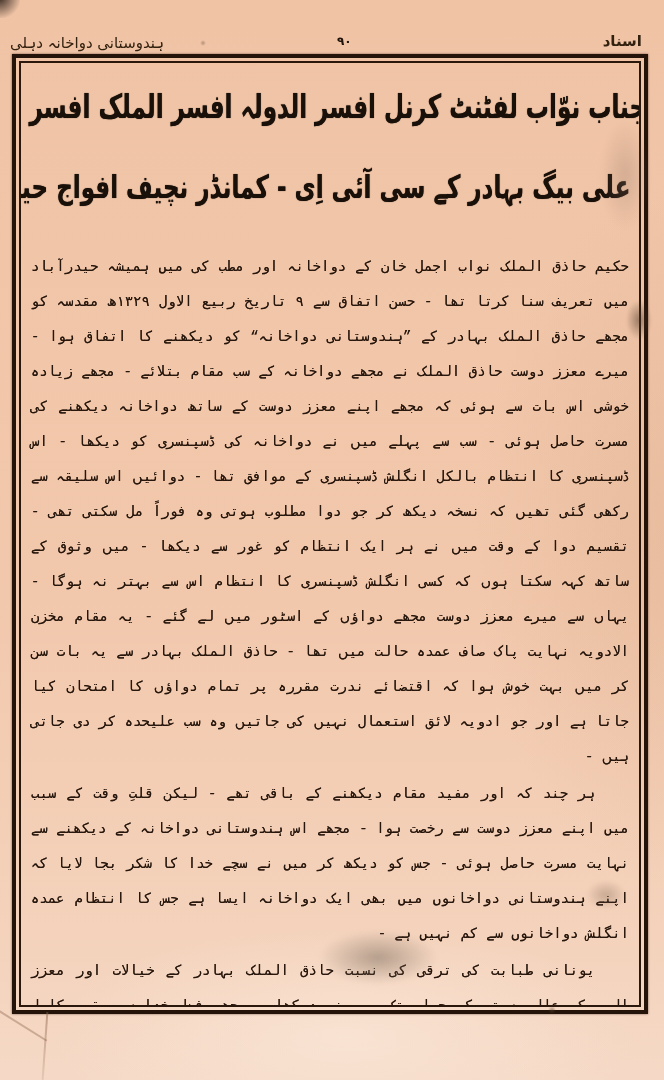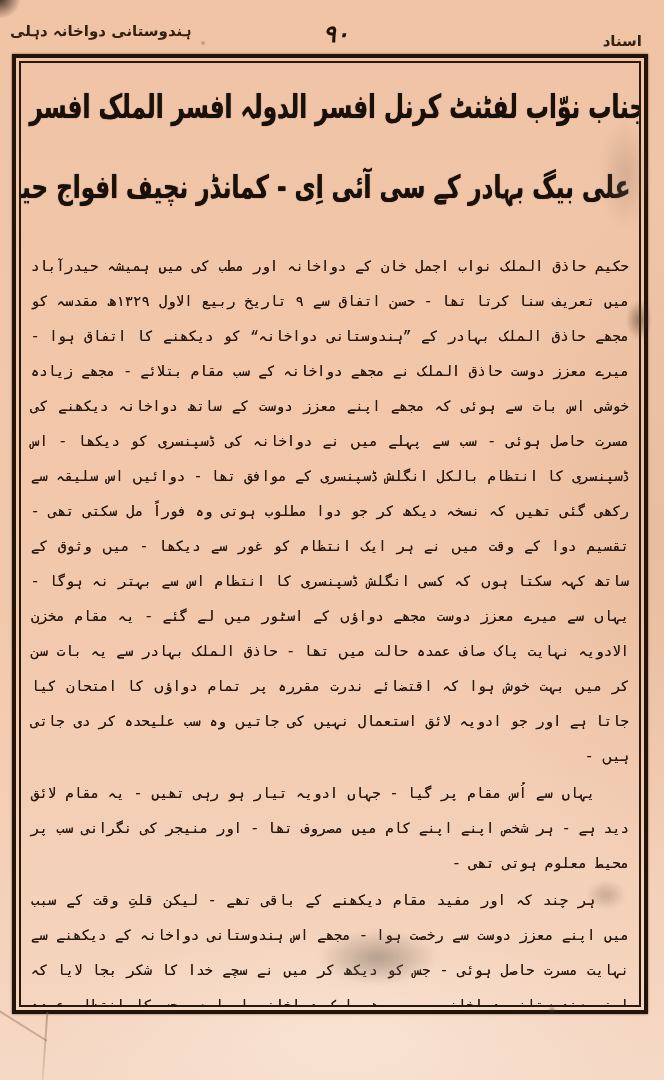--- a/index.html
+++ b/index.html
@@ -14,22 +14,22 @@
     font-family:"DejaVu Sans", sans-serif;
     color:#2b1a10;
   }
   
   .running-header{
     position:absolute; top:18px; left:10px; right:14px; height:34px;
     direction:rtl;
     display:flex; align-items:flex-end;
   }
   .rh-right{position:absolute; right:8px; bottom:2px; font-size:15px; font-weight:bold; color:#33210f;text-align:center;}
-  .rh-center{position:absolute; left:313px; bottom:4px; font-size:24px; font-weight:bold; color:#1e120a;font-style:italic;}
-  .rh-left{position:absolute; left:0px; bottom:12px; font-size:15px; font-weight:bold; color:#33210f;}
+  .rh-center{position:absolute; left:327px; bottom:4px; font-size:12px; font-weight:bold; color:#1e120a;}
+  .rh-left{position:absolute; left:0px; bottom:0px; font-size:15px; font-weight:normal; color:#33210f;}
 
   
   .frame-outer{
     position:absolute; left:12px; right:16px; top:54px; bottom:66px;
     border:4px solid #241309;
     box-shadow:0 0 2px rgba(36,19,9,.6);
   }
   .frame-inner{
     position:absolute; inset:3px;
     border:2px solid #2a180c;
@@ -122,21 +122,20 @@
         <div class="h-line">
           <span class="h1t">عالیجناب نوّاب لفٹنٹ کرنل افسر الدولہ افسر الملک افسر جنگ</span>
         </div>
         <div class="h-line">
           <span class="h2t">مرزا محمد علی بیگ بہادر کے سی آئی اِی - کمانڈر نچیف افواج حیدرآباد دکن</span>
         </div>
       </div>
 
       <div class="body-text">
         <p>حکیم حاذق الملک نواب اجمل خان کے دواخانہ اور مطب کی میں ہمیشہ حیدرآباد میں تعریف سنا کرتا تھا - حسن اتفاق سے ۹ تاریخ ربیع الاول ۱۳۲۹ھ مقدسہ کو مجھے حاذق الملک بہادر کے ”ہندوستانی دواخانہ“ کو دیکھنے کا اتفاق ہوا - میرے معزز دوست حاذق الملک نے مجھے دواخانہ کے سب مقام بتلائے - مجھے زیادہ خوشی اس بات سے ہوئی کہ مجھے اپنے معزز دوست کے ساتھ دواخانہ دیکھنے کی مسرت حاصل ہوئی - سب سے پہلے میں نے دواخانہ کی ڈسپنسری کو دیکھا - اس ڈسپنسری کا انتظام بالکل انگلش ڈسپنسری کے موافق تھا - دوائیں اس سلیقہ سے رکھی گئی تھیں کہ نسخہ دیکھ کر جو دوا مطلوب ہوتی وہ فوراً مل سکتی تھی - تقسیم دوا کے وقت میں نے ہر ایک انتظام کو غور سے دیکھا - میں وثوق کے ساتھ کہہ سکتا ہوں کہ کسی انگلش ڈسپنسری کا انتظام اس سے بہتر نہ ہوگا - یہاں سے میرے معزز دوست مجھے دواؤں کے اسٹور میں لے گئے - یہ مقام مخزن الادویہ نہایت پاک صاف عمدہ حالت میں تھا - حاذق الملک بہادر سے یہ بات سن کر میں بہت خوش ہوا کہ اقتضائے ندرت مقررہ پر تمام دواؤں کا امتحان کیا جاتا ہے اور جو ادویہ لائق استعمال نہیں کی جاتیں وہ سب علیحدہ کر دی جاتی ہیں -</p>
-        <p class="indent">یہاں سے اُس مقام پر گیا - جہاں ادویہ تیار ہو رہی تھیں - یہ مقام لائق دید ہے - ہر شخص اپنے اپنے کام میں مصروف تھا - اور منیجر کی نگرانی سب پر محیط معلوم ہوتی تھی -</p>
         <p class="indent">ہر چند کہ اور مفید مقام دیکھنے کے باقی تھے - لیکن قلتِ وقت کے سبب میں اپنے معزز دوست سے رخصت ہوا - مجھے اس ہندوستانی دواخانہ کے دیکھنے سے نہایت مسرت حاصل ہوئی - جس کو دیکھ کر میں نے سچے خدا کا شکر بجا لایا کہ اپنے ہندوستانی دواخانوں میں بھی ایک دواخانہ ایسا ہے جس کا انتظام عمدہ انگلش دواخانوں سے کم نہیں ہے -</p>
         <p class="indent">یونانی طبابت کی ترقی کی نسبت حاذق الملک بہادر کے خیالات اور معزز الیہ کی عالی ہمتی کو جہاں تک میں نے دیکھا - مجھے فضل خدا سے یقین کامل ہے کہ میرے معزز دوست اپنے ارادوں کو پورا کریں گے - اور</p>
       </div>
 
     </div>
   </div>
 
   <div class="stain stain-grey-bottom"></div>
   <div class="stain stain-right-mid"></div>
   <div class="stain stain-right-top"></div>

